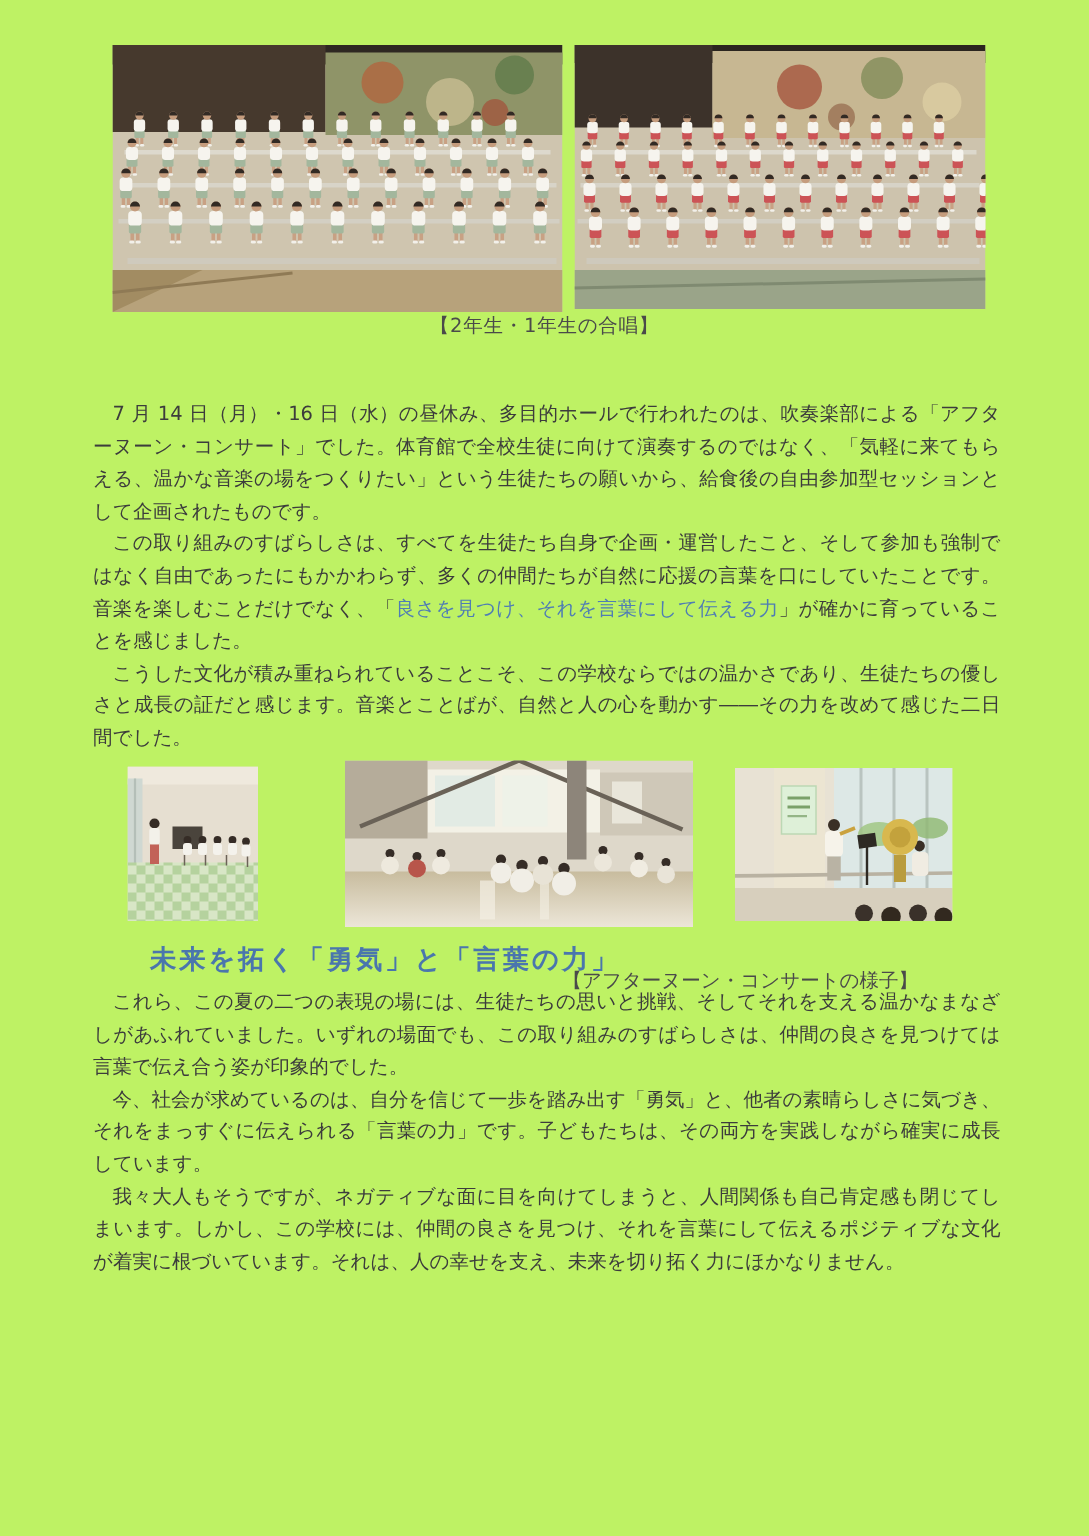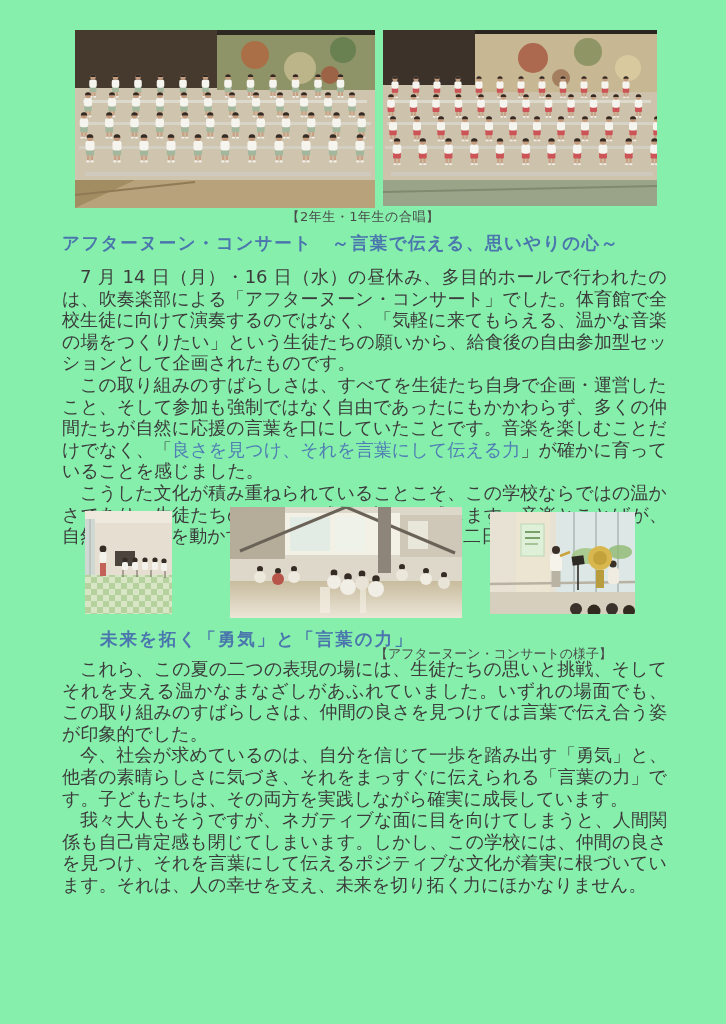--- a/index.html
+++ b/index.html
@@ -2,21 +2,21 @@
 <html><head>
 <meta charset="utf-8">
 <style>
   * { margin: 0; padding: 0; box-sizing: border-box; }
   html, body { background: #e8e8e8; }
   .page {
     position: relative;
     width: 726px;
     height: 1024px;
     margin: 0 auto;
-    background: #86efac;
+    background: #bef264;
     font-family: "DejaVu Sans", sans-serif;
     color: #3c3c3c;
     overflow: hidden;
   }
   
   .top-photos {
     position: absolute;
     top: 30px; left: 75px;
     display: flex;
     gap: 8px;
@@ -42,21 +42,21 @@
   .heading1 {
     position: absolute;
     top: 231px; left: 62px;
     width: 610px;
   }
   
   .body-block {
     position: absolute;
     left: 62px;
     width: 605px;
-    font-size: 18px;
+    font-size: 13px;
     line-height: 21.6px;
     text-align: justify;
     color: #3c3c3c;
   }
   .body-block p { text-indent: 1em; }
   .body1 { top: 266px; }
   .body2 { top: 658px; }
   .hl { color: #4f7db4; }
   
   .mid-photos {
@@ -171,21 +171,20 @@
           <use href="#row12" transform="translate(8,64) scale(0.90)"></use>
           <use href="#row12" transform="translate(10,86) scale(0.96)"></use>
           <use href="#row12" transform="translate(14,108) scale(1.03)"></use>
         </g>
       </svg>
     </span>
   </div>
 
   <div class="caption-top">【2年生・1年生の合唱】</div>
 
-  <h1 class="h-blue heading1">アフターヌーン・コンサート　～言葉で伝える、思いやりの心～</h1>
 
   <div class="body-block body1">
     <p>7 月 14 日（月）・16 日（水）の昼休み、多目的ホールで行われたのは、吹奏楽部による「アフターヌーン・コンサート」でした。体育館で全校生徒に向けて演奏するのではなく、「気軽に来てもらえる、温かな音楽の場をつくりたい」という生徒たちの願いから、給食後の自由参加型セッションとして企画されたものです。</p>
     <p><span>この取り組みのすばらしさは、すべてを生徒たち自身で企画・運営したこと、そして参加も強制ではなく自由であったにもかかわらず、多くの仲間たちが自然に応援の言葉を口にしていたことです。音楽を楽しむことだけでなく、「</span><span class="hl">良さを見つけ、それを言葉にして伝える力</span><span>」が確かに育っていることを感じました。</span></p>
     <p>こうした文化が積み重ねられていることこそ、この学校ならではの温かさであり、生徒たちの優しさと成長の証だと感じます。音楽とことばが、自然と人の心を動かす――その力を改めて感じた二日間でした。</p>
   </div>
 
   <div class="mid-photos">
     <span class="photo">
       <svg width="87" height="103" viewBox="0 0 87 103">

